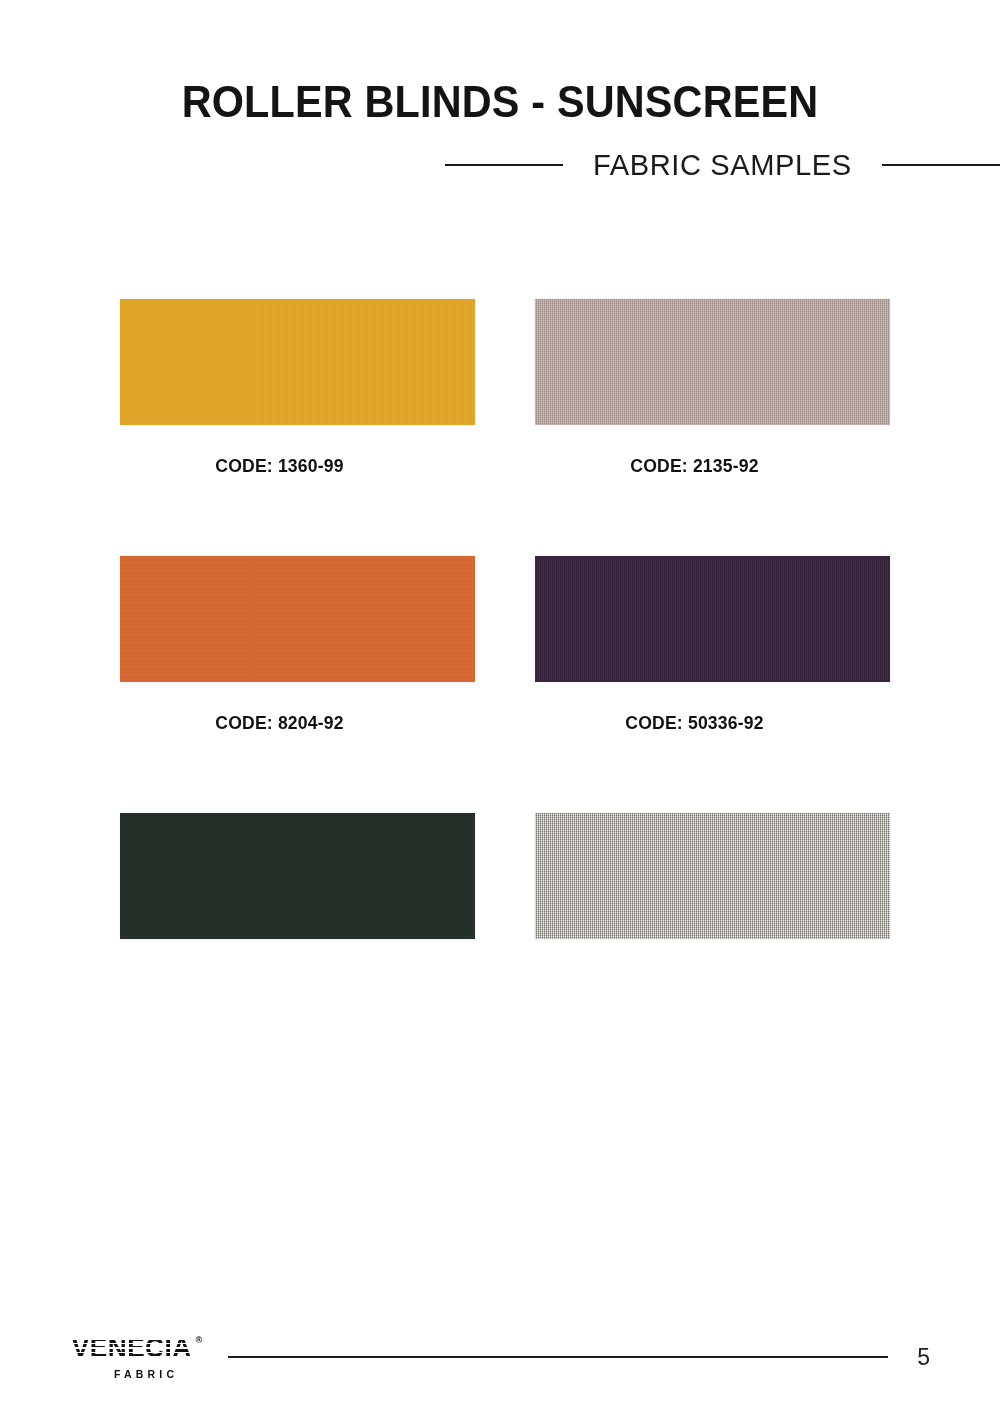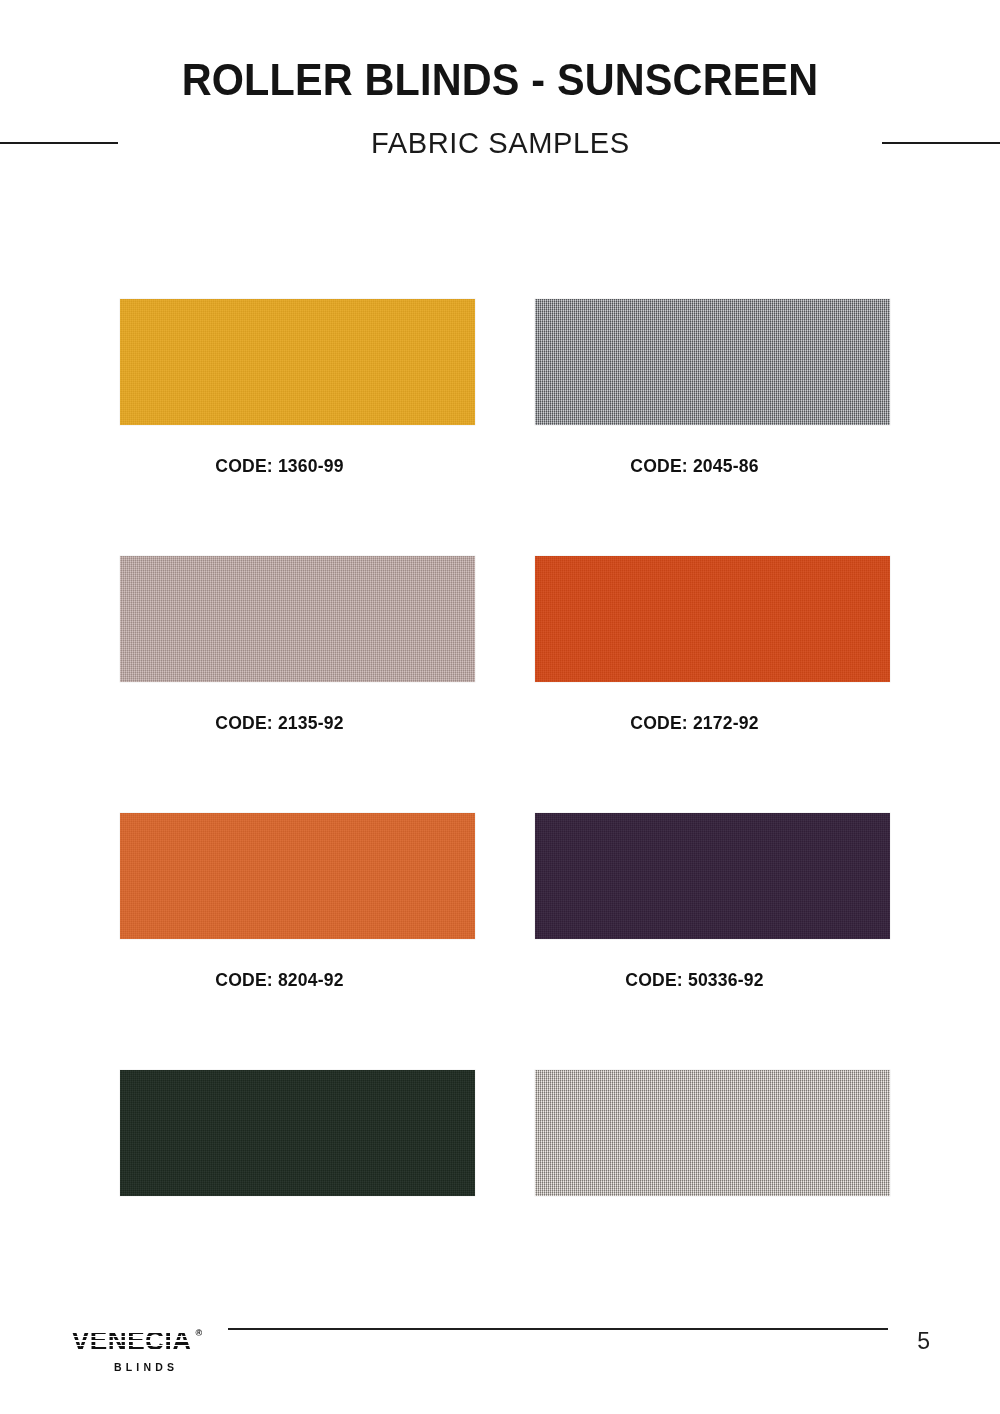--- a/index.html
+++ b/index.html
@@ -12,37 +12,37 @@
     width: 1000px;
     height: 1414px;
     font-family: "Liberation Sans", sans-serif;
     color: #111111;
     position: relative;
     overflow: hidden;
   }
 
   
   .page-header {
-    padding-top: 56px;
+    padding-top: 78px;
     text-align: center;
   }
   .page-title {
     font-family: "Liberation Sans", sans-serif;
     font-size: 44px;
     font-weight: 700;
     letter-spacing: 0.2px;
     color: #141414;
     margin: 0;
     line-height: 1.08;
     transform: scaleX(0.94);
   }
   .subtitle-row {
     display: flex;
     align-items: center;
-    justify-content: space-between;
+    justify-content: flex-end;
     gap: 26px;
     margin-top: 22px;
   }
   .subtitle-rule {
     width: 118px;
     height: 2px;
     background: #1a1a1a;
     flex: 0 0 auto;
   }
   .page-subtitle {
@@ -130,20 +130,21 @@
   }
 
   
   .page-footer {
     position: absolute;
     left: 70px;
     right: 70px;
     bottom: 28px;
     height: 58px;
     display: flex;
+    align-items: center;
     gap: 0;
   }
   .brand-logo {
     flex: 0 0 auto;
     display: block;
     text-align: left;
     line-height: 1;
   }
   .brand-wordmark {
     display: flex;
@@ -212,30 +213,22 @@
     <span class="subtitle-rule"></span>
   </div>
 </header>
 
 <main class="swatch-grid">
     <div class="swatch-cell">
       <div class="swatch-chip tex-faint" style="background: rgb(229, 167, 34);"></div>
       <div class="swatch-code">CODE: 1360-99</div>
     </div>
     <div class="swatch-cell">
-      <div class="swatch-chip tex-strong" style="background: rgb(140, 143, 150);"></div>
-      <div class="swatch-code">CODE: 2045-86</div>
-    </div>
-    <div class="swatch-cell">
       <div class="swatch-chip tex-medium" style="background: rgb(192, 169, 165);"></div>
       <div class="swatch-code">CODE: 2135-92</div>
-    </div>
-    <div class="swatch-cell">
-      <div class="swatch-chip tex-faint" style="background: rgb(210, 71, 23);"></div>
-      <div class="swatch-code">CODE: 2172-92</div>
     </div>
     <div class="swatch-cell">
       <div class="swatch-chip tex-faint" style="background: rgb(217, 102, 44);"></div>
       <div class="swatch-code">CODE: 8204-92</div>
     </div>
     <div class="swatch-cell">
       <div class="swatch-chip tex-faint" style="background: rgb(51, 32, 58);"></div>
       <div class="swatch-code">CODE: 50336-92</div>
     </div>
     <div class="swatch-cell">
@@ -245,17 +238,17 @@
       <div class="swatch-chip tex-strong" style="background: rgb(213, 205, 197);"></div>
     </div>
   </main>
 
 <footer class="page-footer">
   <div class="brand-logo">
     <div class="brand-wordmark">
       <span class="brand-name">VENECIA</span>
       <span class="brand-reg">®</span>
     </div>
-    <div class="brand-sub">BLINDS</div>
+    <div class="brand-sub">FABRIC</div>
   </div>
   <div class="footer-rule"></div>
   <div class="page-number">5</div>
 </footer>
 
 </body></html>

